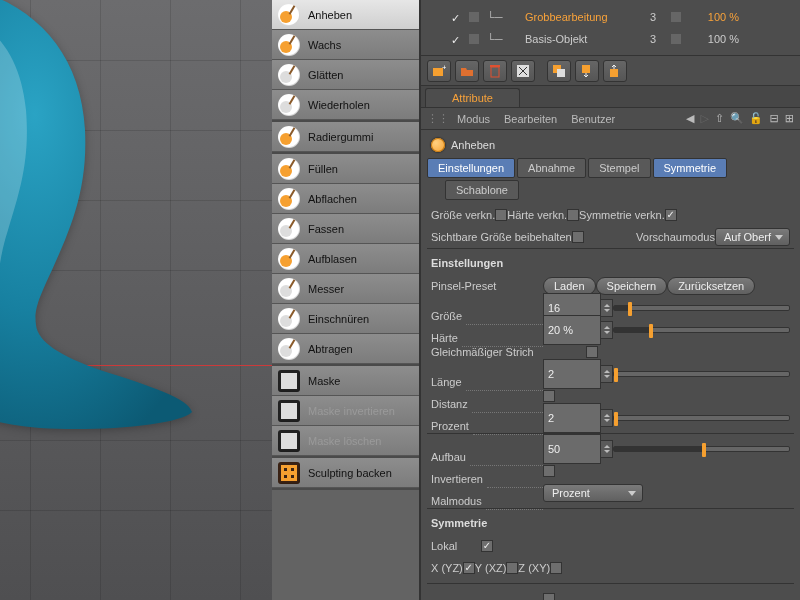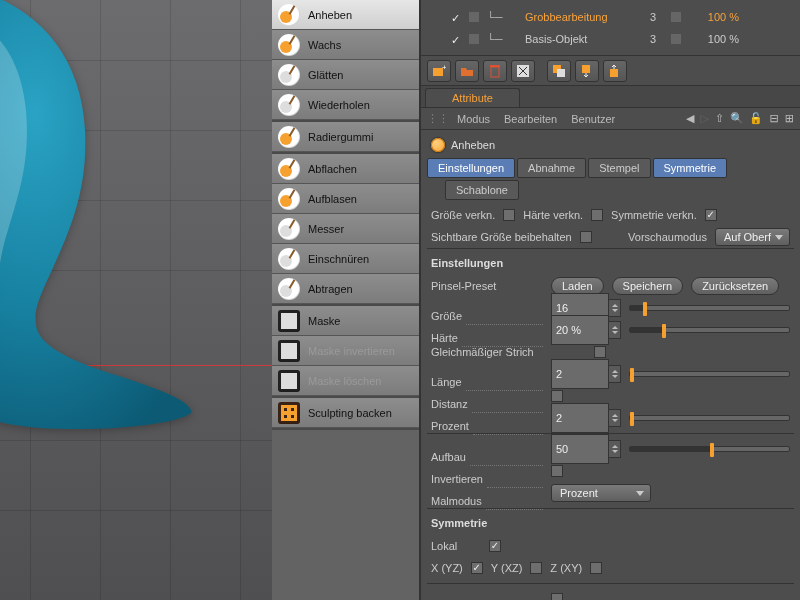--- a/index.html
+++ b/index.html
@@ -116,21 +116,21 @@
 
   .tabstrip { display:flex; flex-wrap:wrap; gap:2px; margin-bottom:4px; }
   .tab {
     padding:3px 10px; background:#595959; border:1px solid #333;
     color:#ccc; border-radius:2px;
   }
   .tab.active { background:#5a7db5; color:#fff; }
 
   .sect { border-top:1px solid #333; padding:6px 0 4px; }
   .sect-title { color:#ddd; font-weight:bold; padding:2px 4px 6px; }
-  .row { display:flex; align-items:center; height:22px; padding:0 4px; gap:8px; }
+  .row { display:flex; align-items:center; height:22px; padding:0 4px; gap:0; }
   .lbl { color:#ccc; white-space:nowrap; }
   .lbl-dotted { color:#ccc; display:flex; align-items:flex-end; gap:4px; width:112px;margin-top:16px; }
   .lbl-dotted .dots { flex:1; border-bottom:1px dotted #777; transform:translateY(3px); }
   .cb { width:12px; height:12px; background:#6e6e6e; border:1px solid #333; display:inline-flex; align-items:center; justify-content:center; }
   .cb.checked::after { content:"✓"; font-size:10px; color:#eee; line-height:1; }
   .spin {
     display:flex; align-items:center; height:18px;
   }
   .spin input {
     width:58px; height:30px; background:#6b6b6b; border:1px solid #333;
@@ -269,21 +269,41 @@
     </div>
   <div class="pal-group" id="bg3">
       <div class="pal-item">
         <span class="pal-ico">
           <svg viewBox="0 0 22 22">
     <circle cx="11" cy="11" r="10" fill="#fff"></circle>
     <circle cx="8" cy="13" r="6" fill="#f6a030"></circle>
     <rect x="13" y="1" width="2" height="10" transform="rotate(30 14 6)" fill="#8a5a2a"></rect>
   </svg>
         </span>
+       <span>Füllen</span>
+      </div>
+      <div class="pal-item">
+        <span class="pal-ico">
+          <svg viewBox="0 0 22 22">
+    <circle cx="11" cy="11" r="10" fill="#fff"></circle>
+    <circle cx="8" cy="13" r="6" fill="#f6a030"></circle>
+    <rect x="13" y="1" width="2" height="10" transform="rotate(30 14 6)" fill="#8a5a2a"></rect>
+  </svg>
+        </span>
        <span>Abflachen</span>
+      </div>
+      <div class="pal-item">
+        <span class="pal-ico">
+          <svg viewBox="0 0 22 22">
+    <circle cx="11" cy="11" r="10" fill="#fff"></circle>
+    <circle cx="8" cy="13" r="6" fill="#dddddd"></circle>
+    <rect x="13" y="1" width="2" height="10" transform="rotate(30 14 6)" fill="#8a5a2a"></rect>
+  </svg>
+        </span>
+       <span>Fassen</span>
       </div>
       <div class="pal-item">
         <span class="pal-ico">
           <svg viewBox="0 0 22 22">
     <circle cx="11" cy="11" r="10" fill="#fff"></circle>
     <circle cx="8" cy="13" r="6" fill="#f6a030"></circle>
     <rect x="13" y="1" width="2" height="10" transform="rotate(30 14 6)" fill="#8a5a2a"></rect>
   </svg>
         </span>
        <span>Aufblasen</span>

